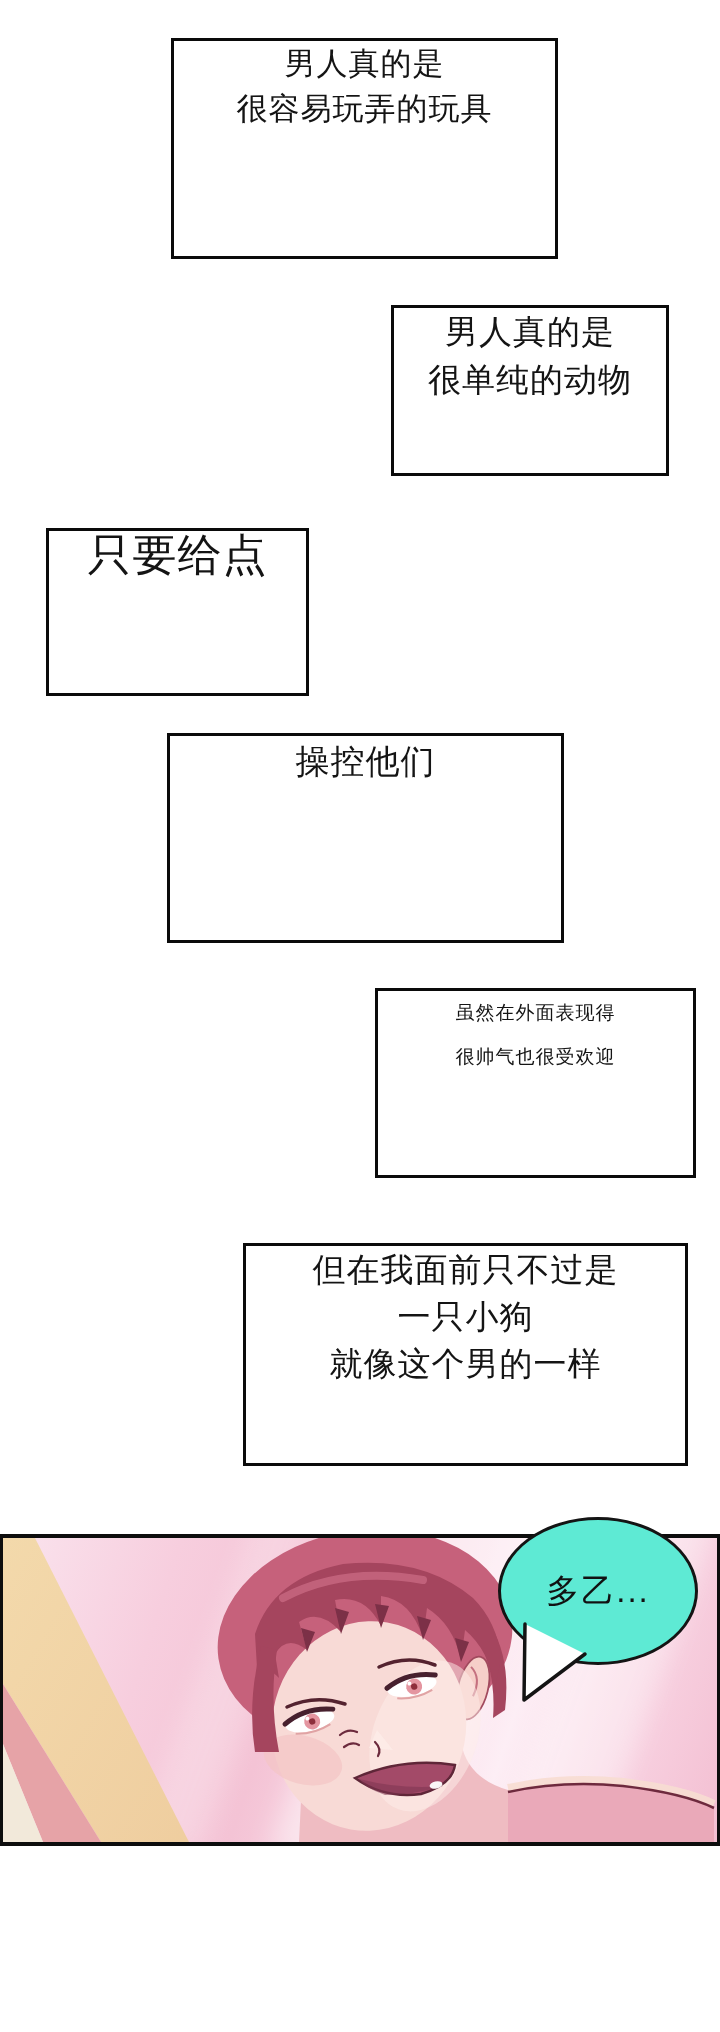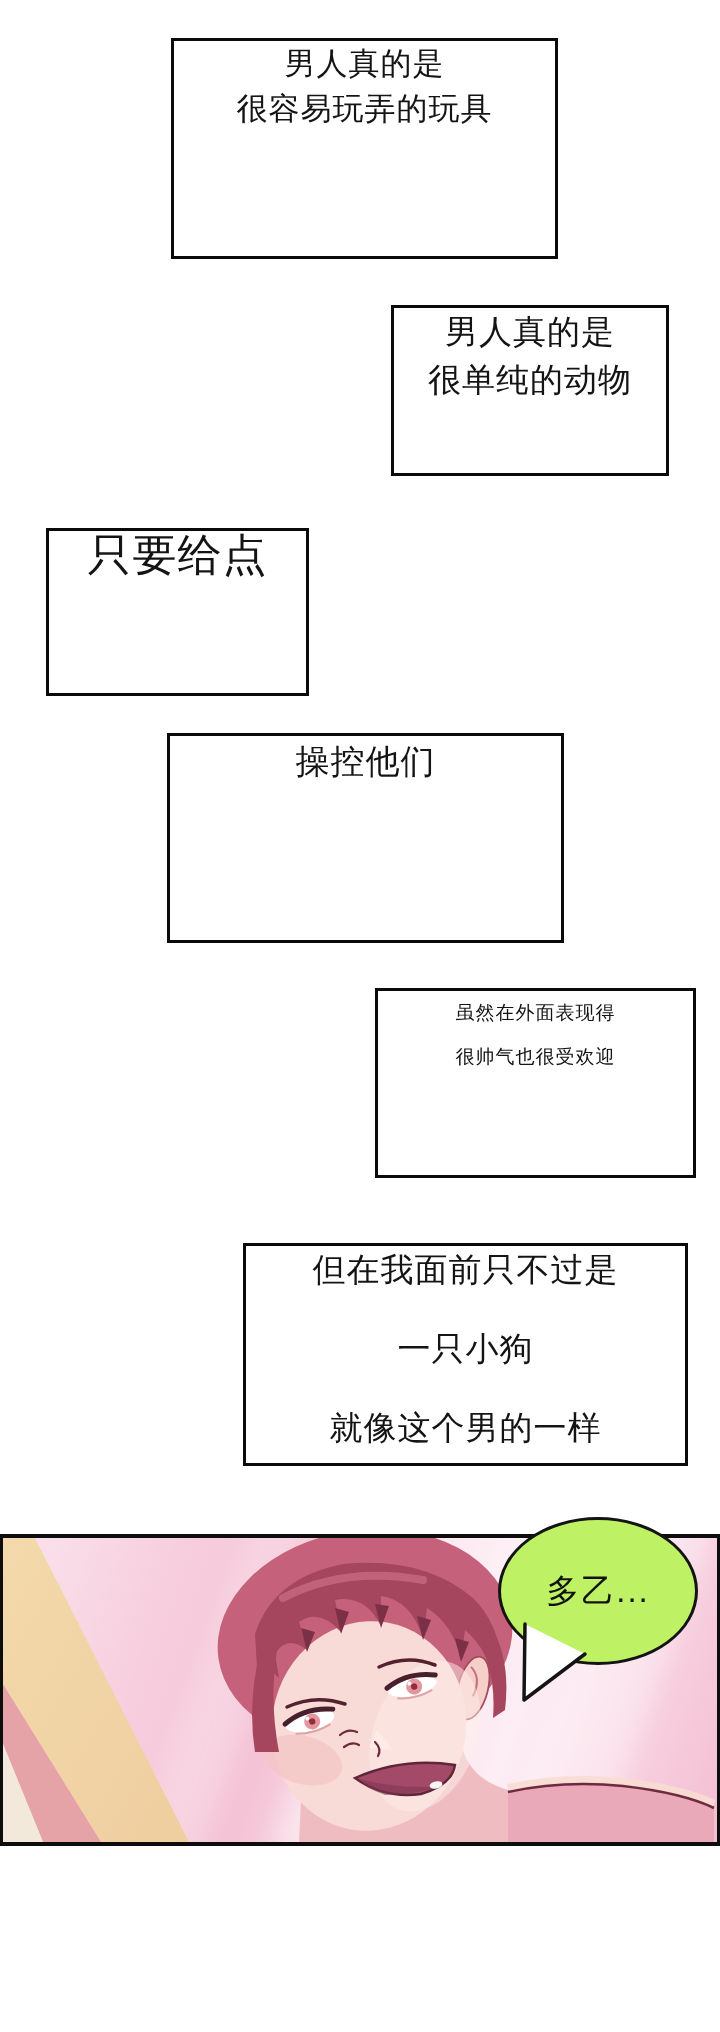--- a/index.html
+++ b/index.html
@@ -13,21 +13,21 @@
     position:absolute;background:#ffffff;border:3px solid #0a0a0a;
     display:flex;flex-direction:column;align-items:center;justify-content:flex-start;
     text-align:center;letter-spacing:1px;color:#141414;
   }
   .nbox .ln{display:block;white-space:nowrap;}
   #box1{left:171px;top:38px;width:381px;height:215px;font-size:31px;line-height:45px;}
   #box2{left:391px;top:305px;width:272px;height:165px;font-size:33px;line-height:48px;}
   #box3{left:46px;top:508px;width:257px;height:162px;font-size:44px;line-height:48px;margin-top:20px;}
   #box4{left:167px;top:733px;width:391px;height:204px;font-size:34px;line-height:50px;}
   #box5{left:375px;top:988px;width:315px;height:184px;font-size:19px;line-height:44px;}
-  #box6{left:243px;top:1243px;width:439px;height:217px;font-size:33px;line-height:47px;gap:32px;}
+  #box6{left:243px;top:1243px;width:439px;height:217px;font-size:33px;line-height:47px;}
 
   
   #panel{
     position:absolute;left:0;top:1534px;width:720px;height:312px;
     box-sizing:border-box;border:4px solid #0d0d0d;border-left-width:3px;border-right-width:3px;
     background:#f6cbdc;
   }
   #panel-inner{
     position:absolute;inset:0;overflow:hidden;
     background:linear-gradient(108deg,#fae4ee 0%,#f7cede 22%,#f4c3d5 40%,#fadce8 58%,#fdeef5 70%,#f7cede 88%,#f3bfd2 100%);
@@ -41,21 +41,21 @@
     clip-path:polygon(0px 0px,32px 0px,186px 304px,98px 304px,0px 146px);}
   #bandB{background:#e6a3a7;
     clip-path:polygon(0px 146px,98px 304px,40px 304px,0px 206px);}
   #bandC{background:#f2e9da;
     clip-path:polygon(0px 206px,40px 304px,0px 304px);}
   #character{position:absolute;inset:0;}
 
   
   #bubble{
     position:absolute;left:495px;top:-21px;width:200px;height:148px;
-    background:#bef264;border:3.5px solid #141414;border-radius:50%;
+    background:#5eead4;border:3.5px solid #141414;border-radius:50%;
     display:flex;align-items:center;justify-content:center;
     font-size:33px;letter-spacing:2px;color:#111;z-index:5;box-sizing:border-box;
   }
   #bubble-tail{position:absolute;left:487px;top:76px;width:110px;height:95px;z-index:6;}
 </style>
 </head>
 <body>
 
 <div class="nbox" id="box1">
   <span class="ln">男人真的是</span>

